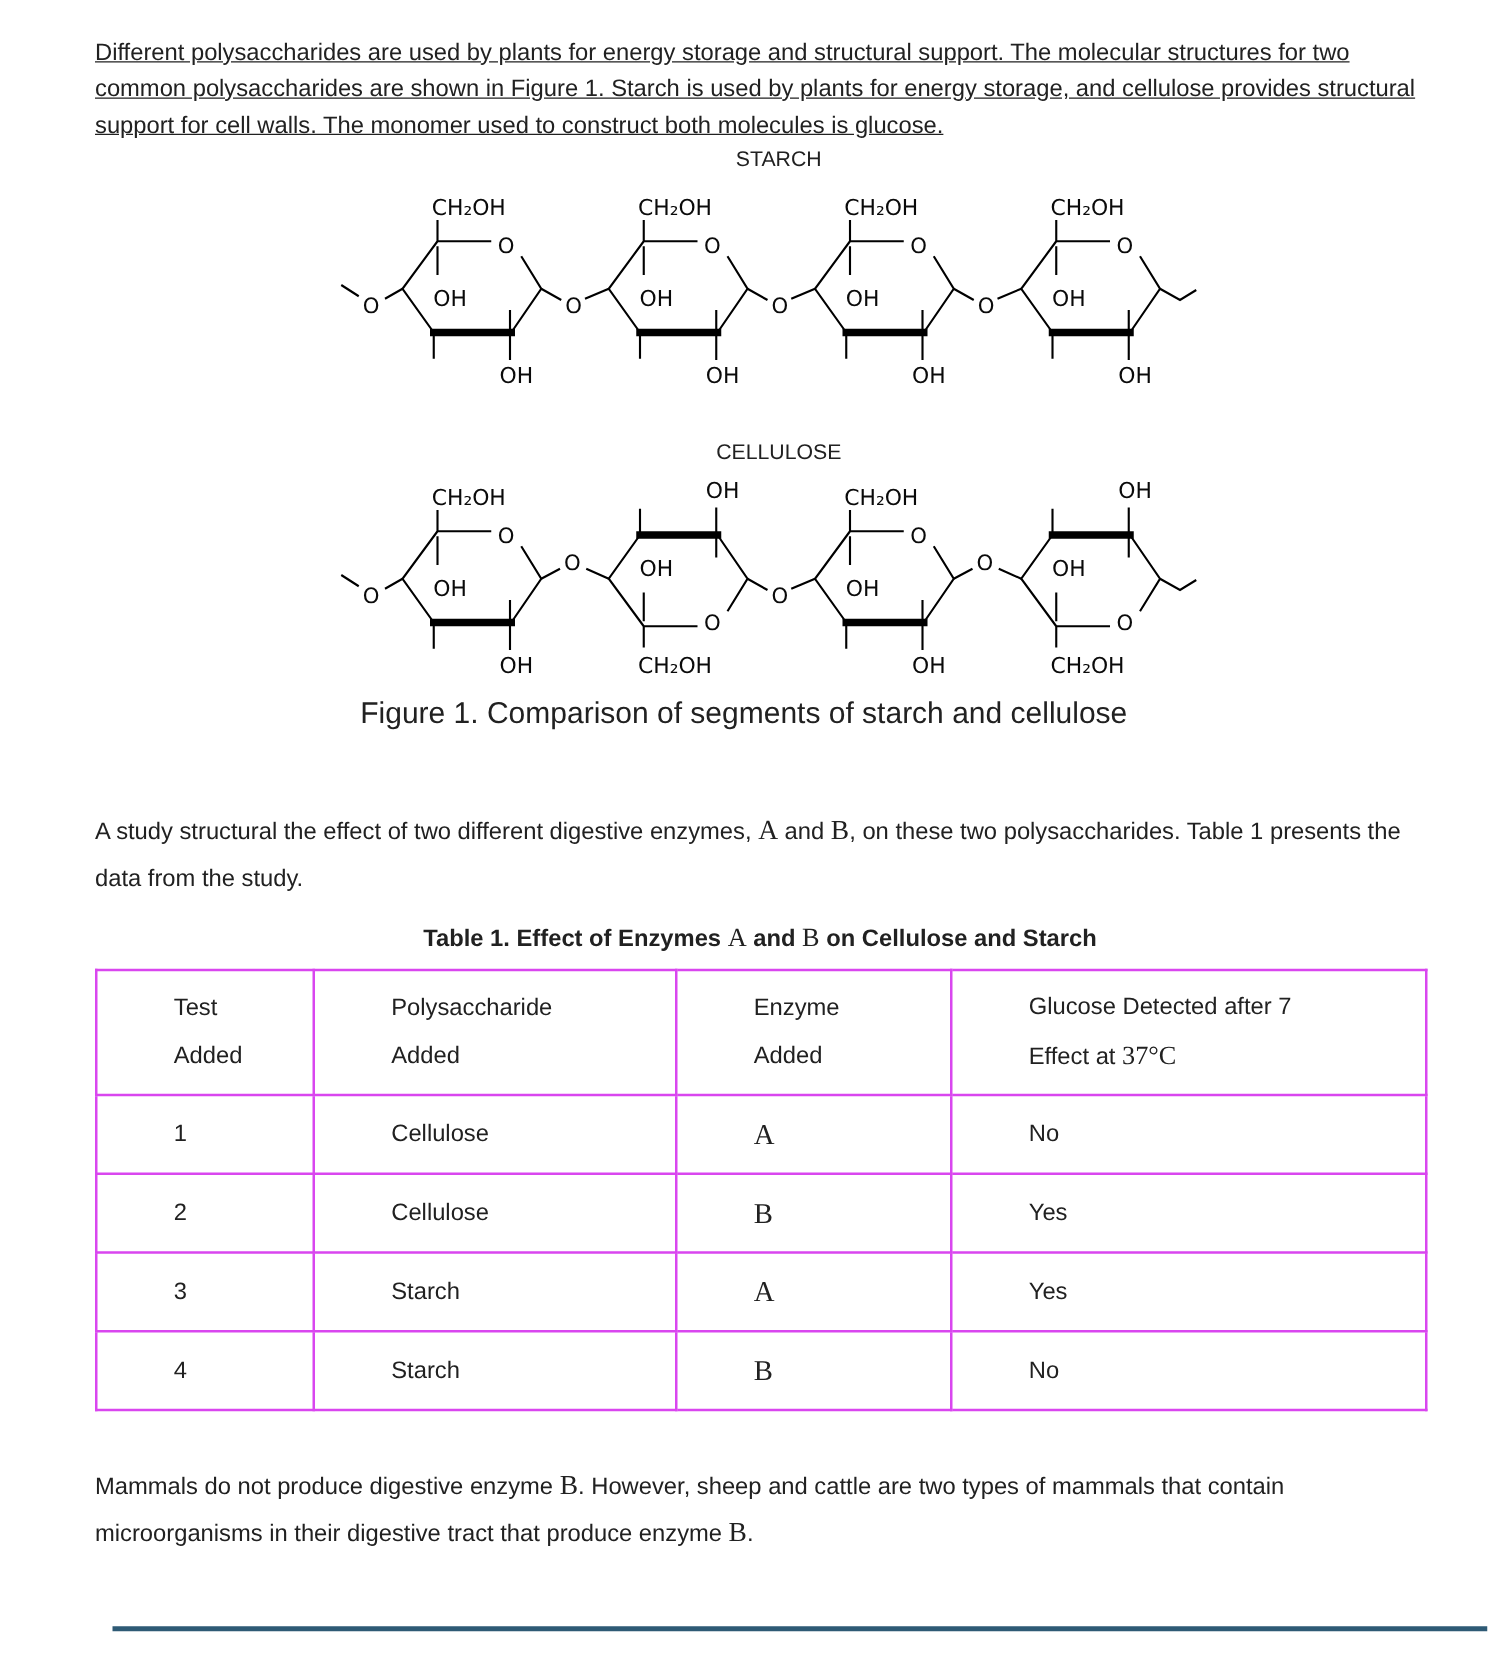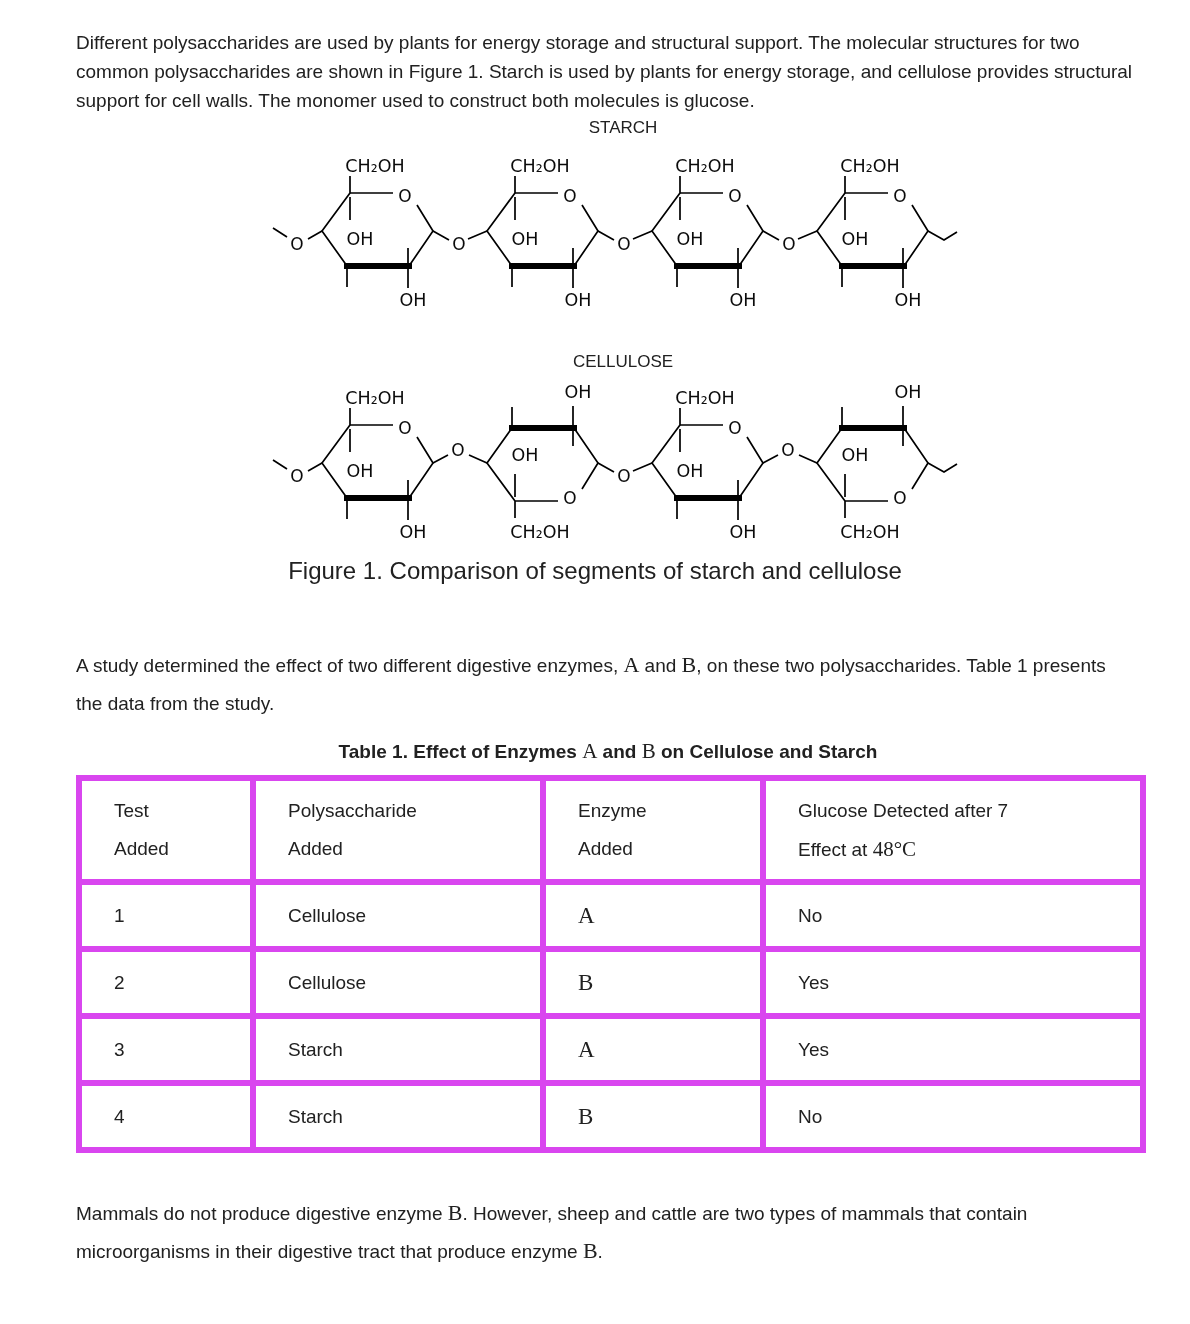--- a/index.html
+++ b/index.html
@@ -2,21 +2,21 @@
 <html><head>
 <meta charset="utf-8">
 <style>
   html,body { margin:0; padding:0; background:#ffffff; }
   body {
     width:1190px; height:1324px; overflow:hidden;
     font-family:"Liberation Sans", sans-serif;
     color:#212121;
   }
   p.body-text { margin:0 56px 0 76px; font-size:19px; line-height:29px; }
-  p.intro { margin-top:28px; }
+  p.intro { margin-top:28px;text-decoration:underline; }
   p.wide-lh { line-height:38px; }
   p.study { margin-top:62px; }
   p.mammals { margin-top:42px; }
 
   .serif { font-family:"Liberation Serif", "DejaVu Serif", serif; }
   .math-letter { font-size:22px; line-height:0; }
 
   .figure-wrap { margin-top:0; }
   .figure-wrap svg { display:block; }
   .chem-line { fill:none; stroke:#000; stroke-width:1.7; }
@@ -28,21 +28,21 @@
   .caption { text-align:center; font-size:24px; margin:2px 30px 0 30px; }
 
   .table-title { margin:18px 30px 0 76px; width:1064px; text-align:center; font-size:19px; font-weight:bold; }
   .table-title .math-letter { font-size:21px; font-weight:normal; }
 
   table.data-table {
     margin:12px 0 0 76px; border-collapse:collapse; table-layout:fixed;
     width:1064px; border:2px solid #2e5a75;
   }
   .data-table th, .data-table td {
-    border:6px solid #d946ef; text-align:left; padding:0 10px 0 32px;
+    border:2px solid #d946ef; text-align:left; padding:0 10px 0 61px;
     font-weight:normal; font-size:19px; color:#212121;
   }
   .data-table th { height:98px; vertical-align:middle; line-height:38px; }
   .data-table td { height:61px; vertical-align:middle; }
   .enzyme-val { font-family:"Liberation Serif", "DejaVu Serif", serif; font-size:23px; }
   .temp-val { font-family:"Liberation Serif", "DejaVu Serif", serif; font-size:21px; }
 
   .bottom-bar { margin:54px 0 0 90px; width:1100px; height:4px; background:#2e5a75; }
 </style>
 </head>
@@ -134,21 +134,21 @@
     <text class="atom ring-o" x="297" y="367">O</text>
     <text class="atom ring-o" x="458" y="341">O</text>
     <text class="atom ring-o" x="624" y="367">O</text>
     <text class="atom ring-o" x="788" y="341">O</text>
   </g>
 </svg>
 </div>
 
 <div class="caption">Figure 1. Comparison of segments of starch and cellulose</div>
 
-<p class="body-text wide-lh study"><span>A study determined the effect of two different digestive enzymes, </span><span class="serif math-letter">A</span><span> and </span><span class="serif math-letter">B</span><span>, on these two polysaccharides. </span><span>Table 1 presents the data from the study.</span></p>
+<p class="body-text wide-lh study"><span>A study structural the effect of two different digestive enzymes, </span><span class="serif math-letter">A</span><span> and </span><span class="serif math-letter">B</span><span>, on these two polysaccharides. </span><span>Table 1 presents the data from the study.</span></p>
 
 <div class="table-title"><span>Table 1. Effect of Enzymes </span><span class="serif math-letter">A</span><span> and </span><span class="serif math-letter">B</span><span> on Cellulose and Starch</span></div>
 
 <table class="data-table">
   <colgroup>
     <col style="width:174px">
       <col style="width:290px">
       <col style="width:220px">
       <col style="width:380px">
   </colgroup>
@@ -161,21 +161,21 @@
       <th>
         <div>Polysaccharide</div>
         <div>Added</div>
       </th>
       <th>
         <div>Enzyme</div>
         <div>Added</div>
       </th>
       <th>
         <div>Glucose Detected after 7</div>
-        <div><span>Effect at </span><span class="temp-val">48°C</span></div>
+        <div><span>Effect at </span><span class="temp-val">37°C</span></div>
       </th>
     </tr>
   </thead>
   <tbody>
     <tr>
       <td>1</td>
       <td>Cellulose</td>
       <td><span class="enzyme-val">A</span></td>
       <td>No</td>
     </tr>

